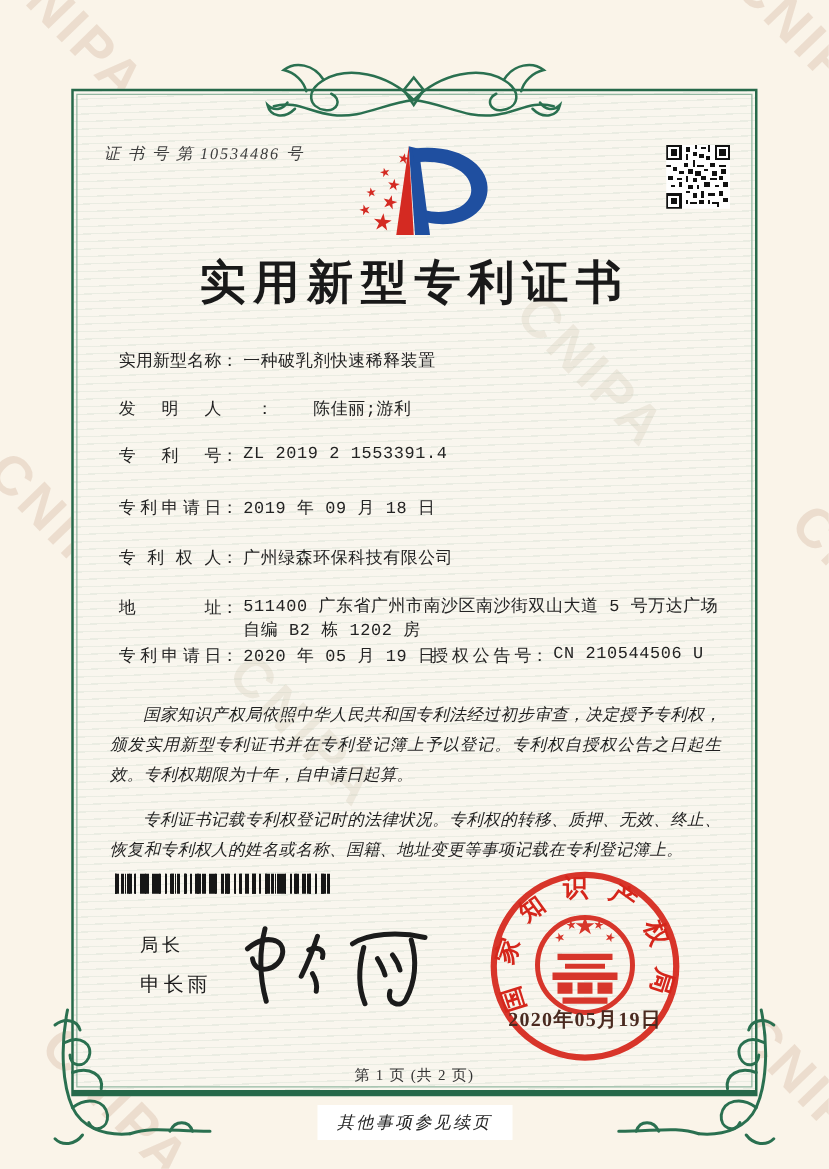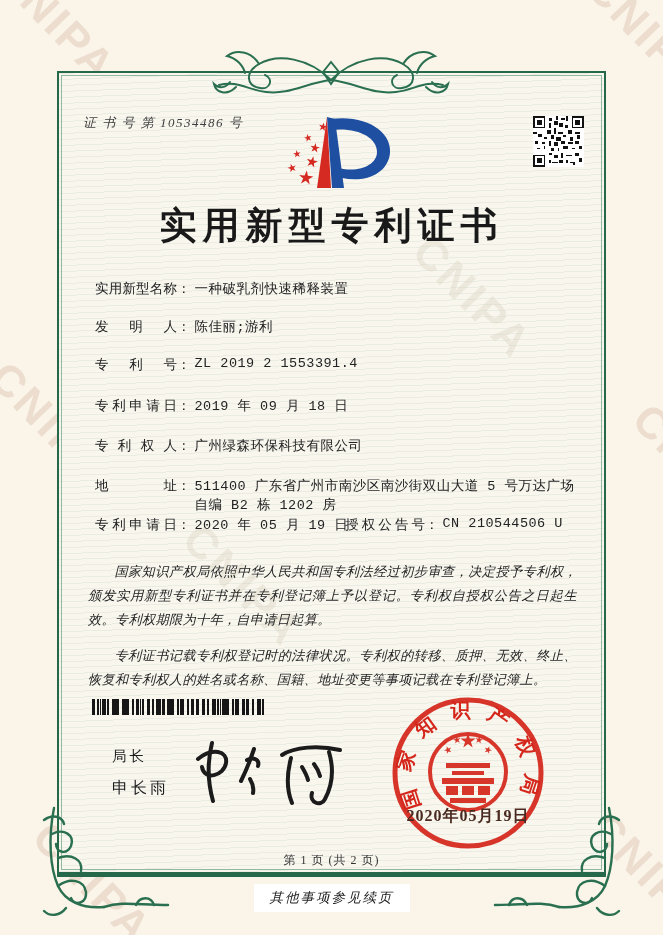--- a/index.html
+++ b/index.html
@@ -219,21 +219,21 @@
     </svg>
   </div>
 
   <div class="abs title">实用新型专利证书</div>
 
   <div class="row" style="top:280px;">
     <span class="f-label">实用新型名称</span>
       <span class="f-colon">：</span>
     <span class="f-value">一种破乳剂快速稀释装置</span>
   </div>
-  <div class="row" style="top:318px;">
+  <div class="row" style="top:318px;gap:28px;">
     <span class="f-label">发明人</span>
       <span class="f-colon">：</span>
     <span class="f-value">陈佳丽;游利</span>
   </div>
   <div class="row" style="top:356px;">
     <span class="f-label">专利号</span>
       <span class="f-colon">：</span>
     <span class="f-value">ZL 2019 2 1553391.4</span>
   </div>
   <div class="row" style="top:397px;">

